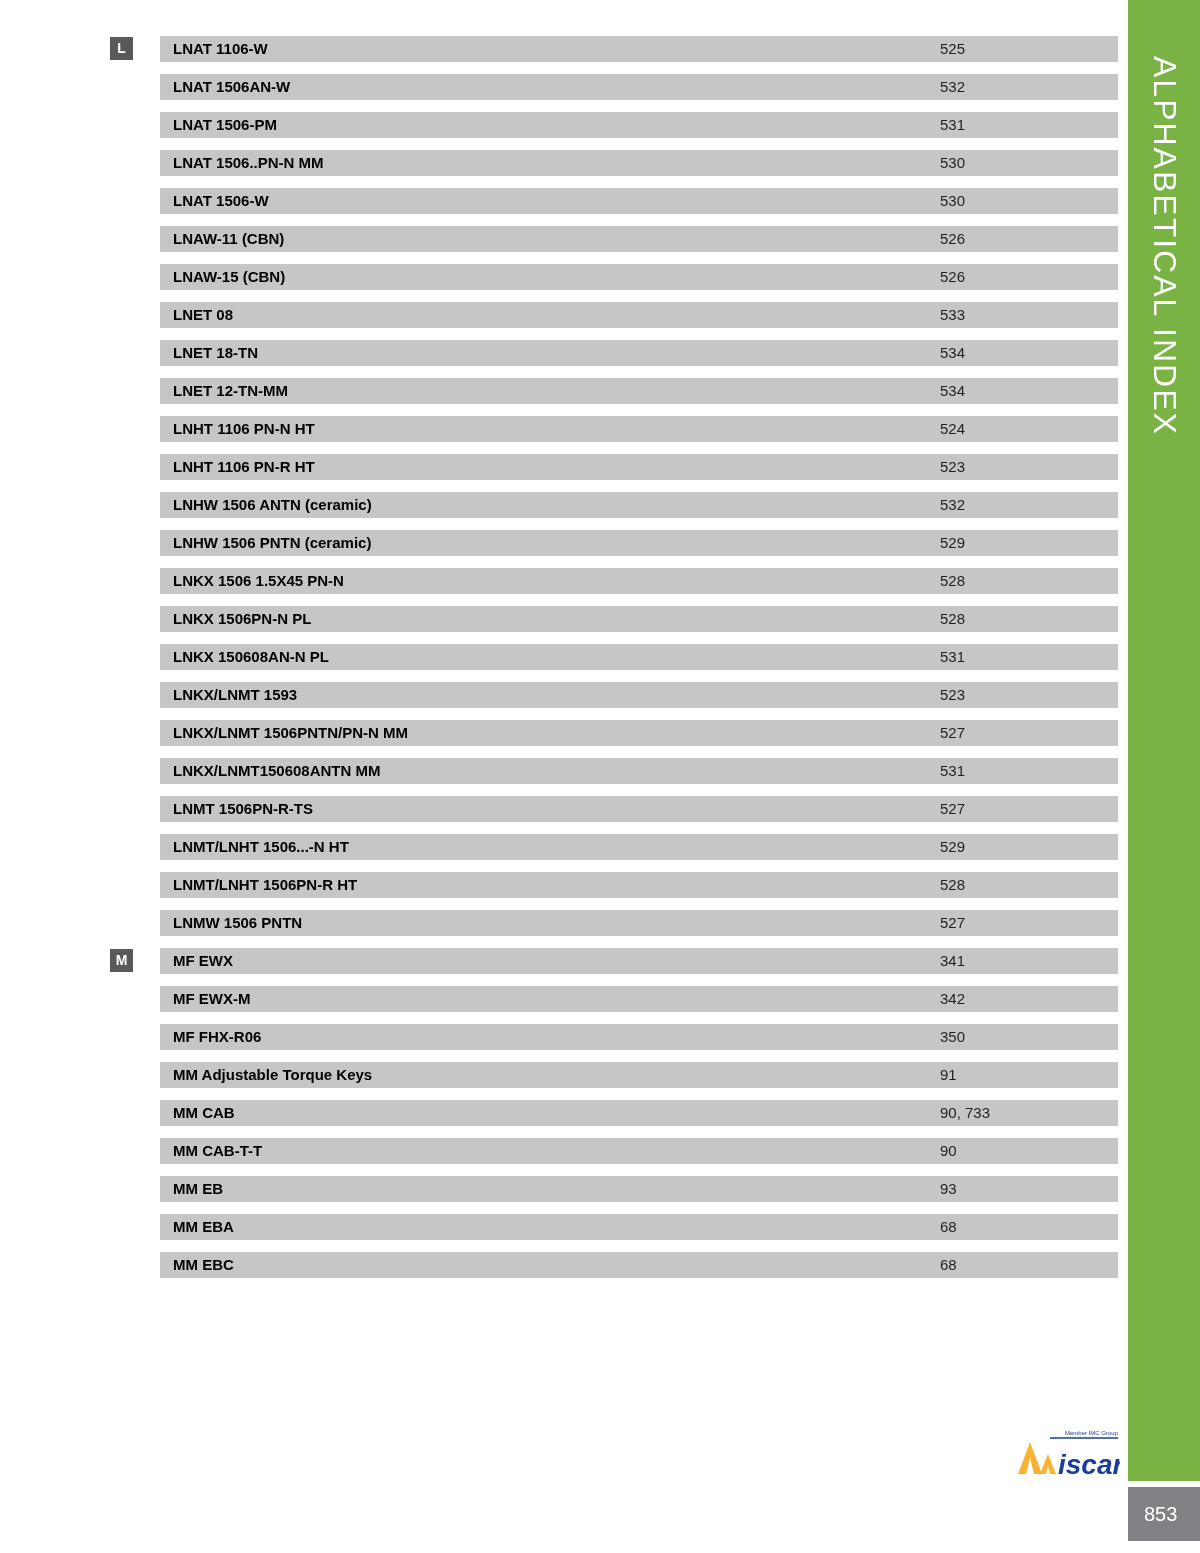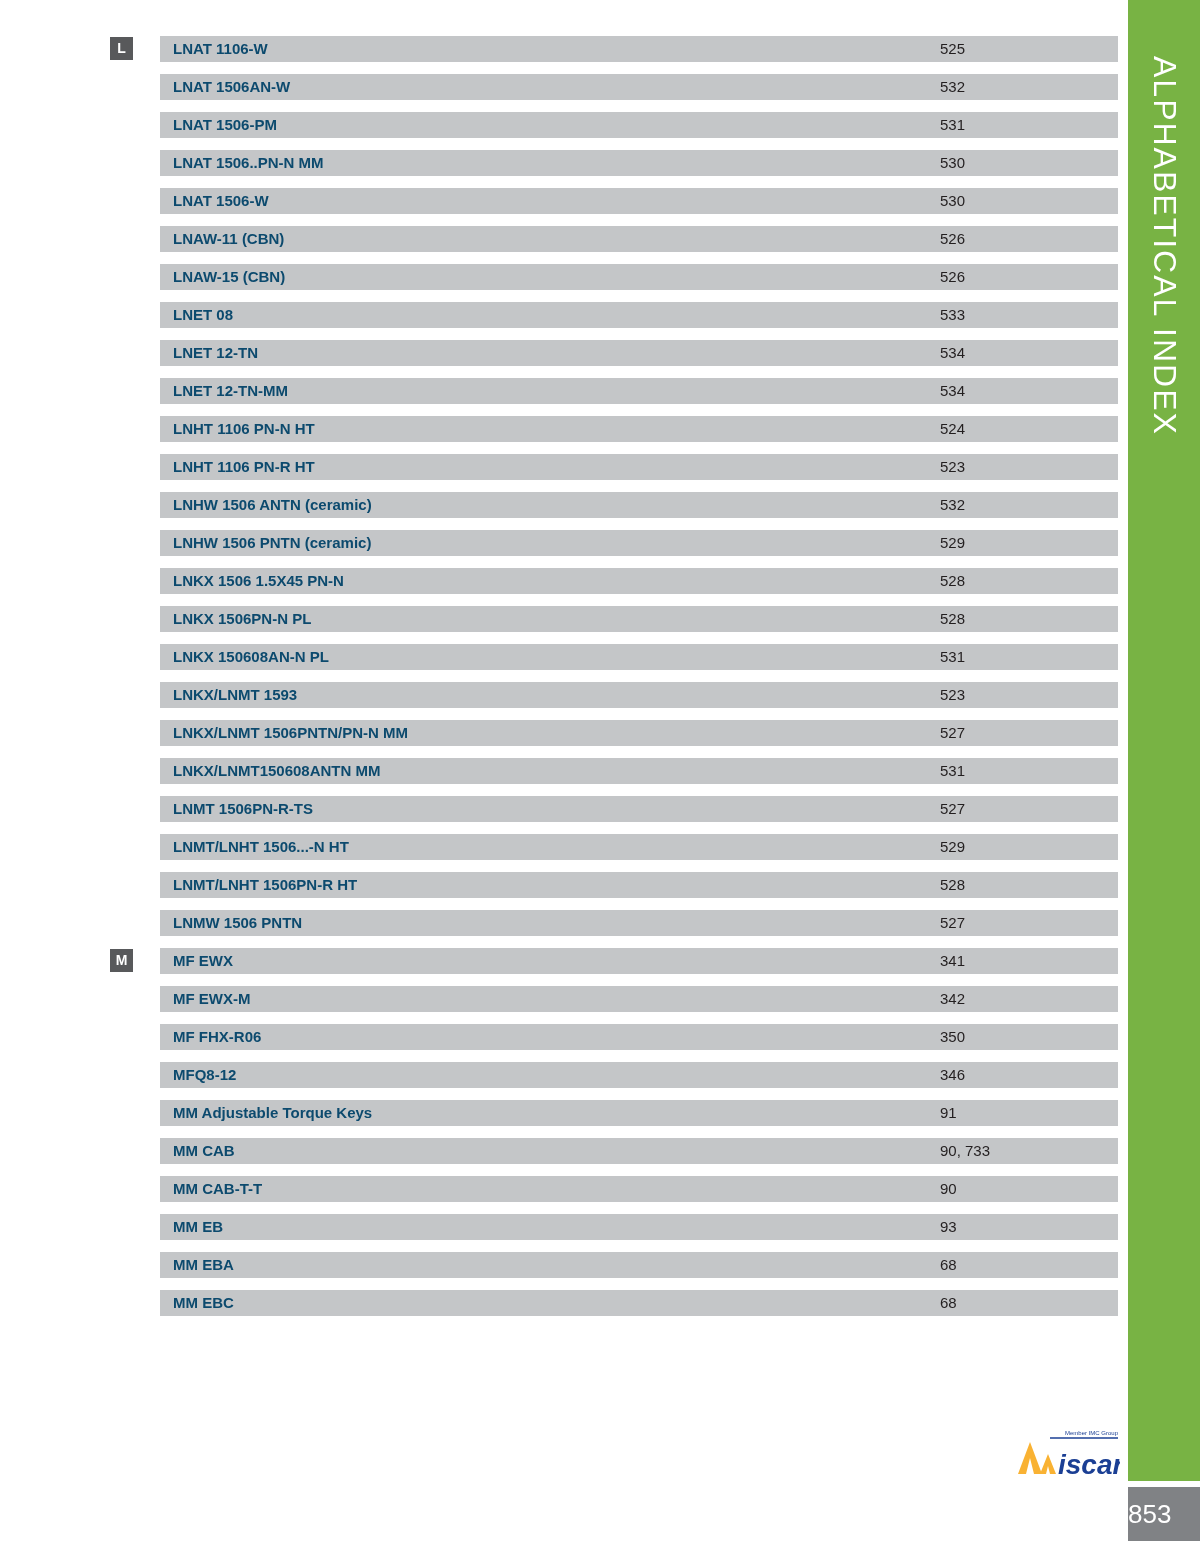--- a/index.html
+++ b/index.html
@@ -39,21 +39,21 @@
     margin-bottom:12px;
     background:#c4c6c8;
   }
   .entry-name {
     position:absolute;
     left:13px;
     top:0;
     line-height:26px;
     font-size:15px;
     font-weight:700;
-    color:#0c4a6e;
+    color:#000000;
     white-space:nowrap;
   }
   .entry-page {
     position:absolute;
     left:780px;
     top:0;
     line-height:26px;
     font-size:15px;
     font-weight:400;
     color:#231f20;
@@ -83,22 +83,23 @@
 
   
   .page-badge {
     position:absolute;
     right:0;
     top:1487px;
     width:72px;
     height:54px;
     background:#808285;
     color:#ffffff;
-    font-size:26px;
+    font-size:20px;
     line-height:54px;
+    padding-left:16px;
     box-sizing:border-box;
   }
 
   
   .logo-wrap {
     position:absolute;
     right:80px;
     top:1428px;
     width:104px;
     height:50px;
@@ -150,21 +151,21 @@
     <span class="entry-name">LNAW-15 (CBN)</span>
     <span class="entry-page">526</span>
   </div>
 
   <div class="row">
     <span class="entry-name">LNET 08</span>
     <span class="entry-page">533</span>
   </div>
 
   <div class="row">
-    <span class="entry-name">LNET 12-TN</span>
+    <span class="entry-name">LNET 18-TN</span>
     <span class="entry-page">534</span>
   </div>
 
   <div class="row">
     <span class="entry-name">LNET 12-TN-MM</span>
     <span class="entry-page">534</span>
   </div>
 
   <div class="row">
     <span class="entry-name">LNHT 1106 PN-N HT</span>
@@ -252,24 +253,20 @@
     <span class="entry-name">MF EWX-M</span>
     <span class="entry-page">342</span>
   </div>
 
   <div class="row">
     <span class="entry-name">MF FHX-R06</span>
     <span class="entry-page">350</span>
   </div>
 
 
-  <div class="row">
-    <span class="entry-name">MFQ8-12</span>
-    <span class="entry-page">346</span>
-  </div>
 
   <div class="row">
     <span class="entry-name">MM Adjustable Torque Keys</span>
     <span class="entry-page">91</span>
   </div>
 
   <div class="row">
     <span class="entry-name">MM CAB</span>
     <span class="entry-page">90, 733</span>
   </div>

